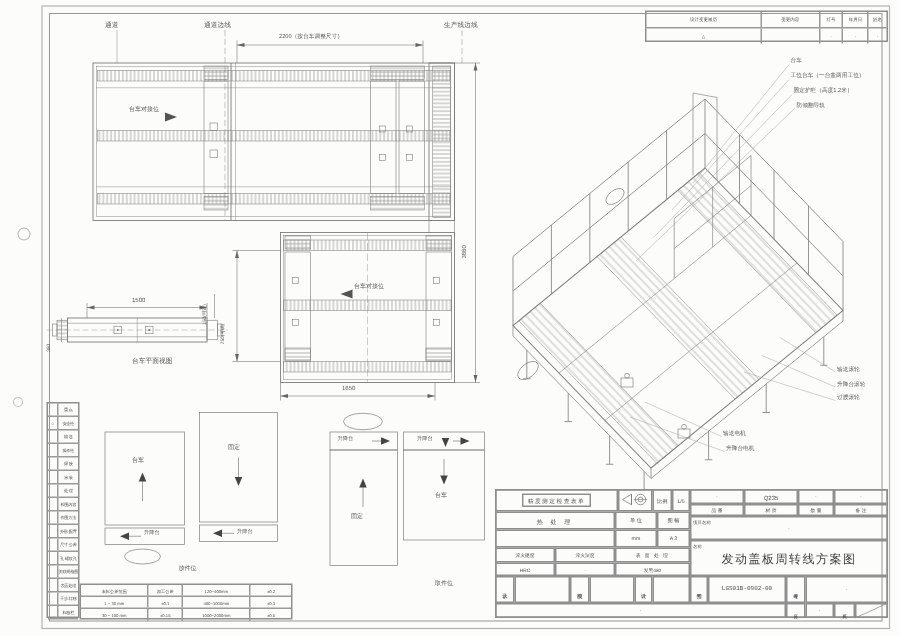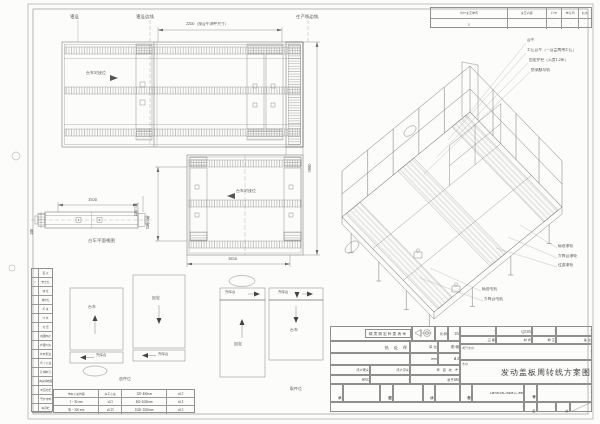--- a/index.html
+++ b/index.html
@@ -2,21 +2,21 @@
 <html><head>
 <meta charset="utf-8">
 <style>
   html,body{margin:0;padding:0;background:#e9e8e4;}
   .stage{position:relative;width:600px;height:424px;background:#fcfcfa;overflow:hidden;
          font-family:"Liberation Sans","DejaVu Sans",sans-serif;color:#4f4f4f;}
   .stage svg{position:absolute;left:0;top:0;}
   .lbl{position:absolute;font-size:4px;line-height:1.1;color:#565656;white-space:nowrap;}
   .rot{transform:rotate(-90deg);transform-origin:left bottom;}
   .cell{position:absolute;box-sizing:border-box;border:0.5px solid #8f8f8f;display:flex;
-        align-items:center;justify-content:flex-end;font-size:3.5px;color:#4f4f4f;white-space:nowrap;}
+        align-items:center;justify-content:center;font-size:3.5px;color:#4f4f4f;white-space:nowrap;}
   .cell .corner{position:absolute;left:1px;top:0.5px;font-size:3px;color:#666;}
   .vt{writing-mode:vertical-rl;text-orientation:upright;letter-spacing:0;}
   .blocktitle{font-size:8px;letter-spacing:1px;color:#3c3c3c;}
   
   .ck{position:absolute;left:31px;top:268px;width:22px;height:144px;border:0.6px solid #8f8f8f;box-sizing:border-box;}
   .ck-row{display:flex;height:9px;box-sizing:border-box;border-bottom:0.4px solid #9a9a9a;}
   .ck-m{width:6px;border-right:0.4px solid #9a9a9a;font-size:3px;line-height:9px;text-align:center;}
   .ck-l{flex:1;font-size:2.8px;line-height:9px;text-align:center;letter-spacing:-0.2px;overflow:hidden;}
   
   .tl{position:absolute;left:53px;top:389px;width:142px;height:24px;border:0.6px solid #8f8f8f;box-sizing:border-box;}

